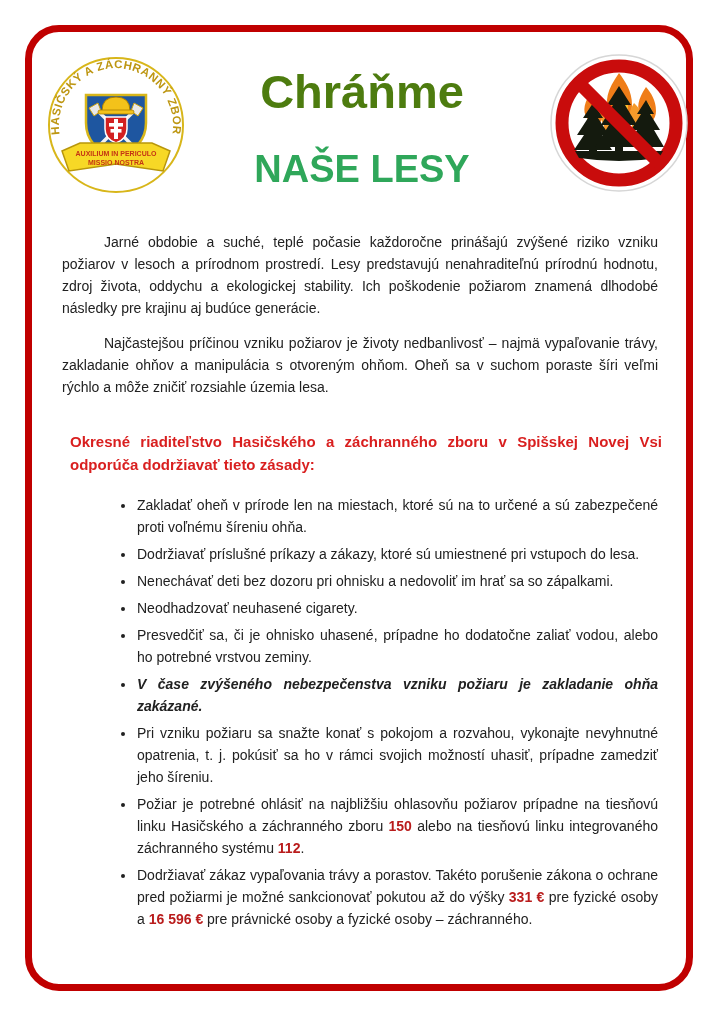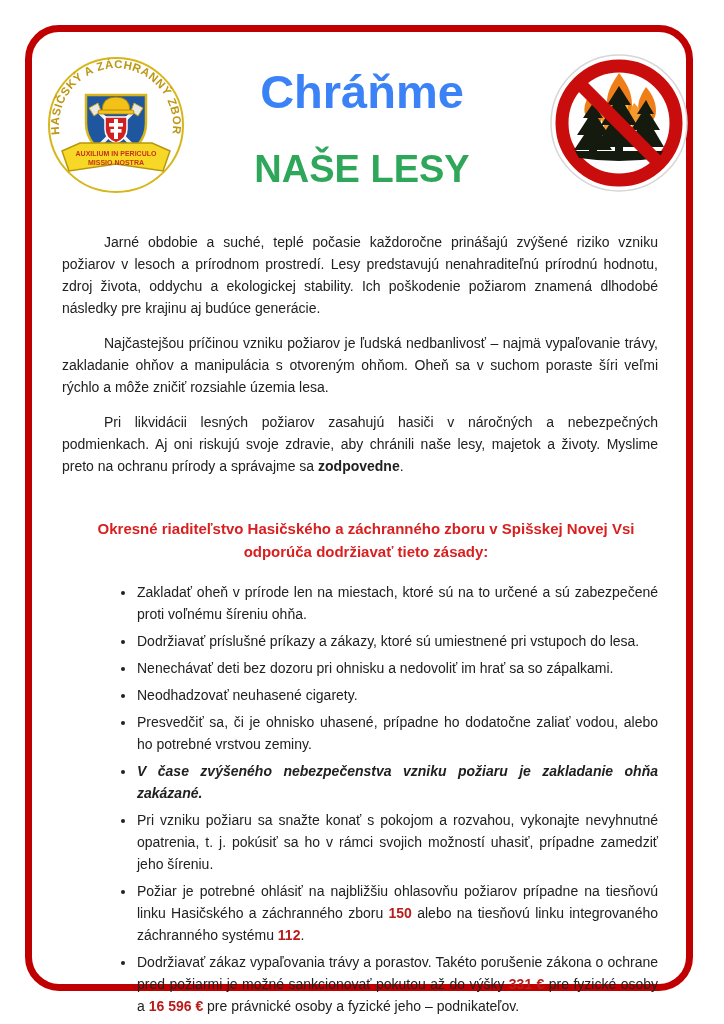--- a/index.html
+++ b/index.html
@@ -9,35 +9,35 @@
   }
   .frame{
     position:absolute;left:25px;top:25px;width:668px;height:966px;
     border:7px solid #c00000;border-radius:34px;box-sizing:border-box;
   }
   .emblem{position:absolute;left:46px;top:54px;width:140px;height:142px;}
   .nofire{position:absolute;left:549px;top:52px;width:140px;height:142px;}
   .titles{position:absolute;left:190px;top:0;width:344px;text-align:center;}
   .title1{
     position:absolute;left:0;width:100%;top:64px;
-    font-size:47px;font-weight:bold;color:#3b82f6;letter-spacing:0px;
+    font-size:47px;font-weight:bold;color:#4d7c0f;letter-spacing:0px;
   }
   .title2{
     position:absolute;left:0;width:100%;top:148px;
     font-size:38px;font-weight:bold;color:#2fa75a;
   }
   .content{
     position:absolute;left:62px;top:231px;width:608px;
     font-size:14px;line-height:22px;text-align:justify;
   }
   .content p{margin:0 12px 13px 0;text-indent:42px;}
   .content p b{font-weight:bold;}
   .advisory{
-    margin:40px auto 18px auto;max-width:592px;text-indent:0;
-    text-align:center;font-weight:bold;color:#d91f1f;font-size:15px;line-height:23px;
+    margin:32px auto 18px auto;max-width:592px;text-indent:0;
+    font-weight:bold;color:#d91f1f;font-size:15px;line-height:23px;
   }
   ul.rules{margin:12px;padding:0 0 0 62px;}
   ul.rules li{margin:0 0 5px 0;padding-left:1px;text-align:justify;}
   ul.rules li.bold{font-weight:bold;font-style:italic;}
   .red-strong{color:#b91c1c;font-weight:bold;}
 </style>
 </head>
 <body>
 
 <div class="page">
@@ -98,30 +98,29 @@
         <path d="M97,47 L88,61 L92,61 L82,77 L88,77 L78,94 L93,94 L93,102 L101,102 L101,94 L115,94 L105,77 L111,77 L101,61 L105,61 Z"></path>
         <path d="M26,98 L114,98 L110,105 Q70,111 30,105 Z"></path>
       </g>
 
       <line x1="30" y1="30" x2="110" y2="110" stroke="#c90c0c" stroke-width="13"></line>
     </svg>
   </div>
 
   <div class="content">
     <p>Jarné obdobie a suché, teplé počasie každoročne prinášajú zvýšené riziko vzniku požiarov v lesoch a prírodnom prostredí. Lesy predstavujú nenahraditeľnú prírodnú hodnotu, zdroj života, oddychu a ekologickej stability. Ich poškodenie požiarom znamená dlhodobé následky pre krajinu aj budúce generácie.</p>
-    <p>Najčastejšou príčinou vzniku požiarov je ľudská nedbanlivosť – najmä vypaľovanie trávy, zakladanie ohňov a manipulácia s otvoreným ohňom. Oheň sa v suchom poraste šíri veľmi rýchlo a môže zničiť rozsiahle územia lesa.</p>
-    <p><span>Pri likvidácii lesných požiarov zasahujú hasiči v náročných a nebezpečných podmienkach. Aj oni riskujú svoje zdravie, aby chránili naše lesy, majetok a životy. Myslime preto na ochranu prírody a správajme sa </span><b>zodpovedne</b><span>.</span></p>
+    <p>Najčastejšou príčinou vzniku požiarov je životy nedbanlivosť – najmä vypaľovanie trávy, zakladanie ohňov a manipulácia s otvoreným ohňom. Oheň sa v suchom poraste šíri veľmi rýchlo a môže zničiť rozsiahle územia lesa.</p>
 
     <div class="advisory">Okresné riaditeľstvo Hasičského a záchranného zboru v Spišskej Novej Vsi odporúča dodržiavať tieto zásady:</div>
 
     <ul class="rules">
       <li><span>Zakladať oheň v prírode len na miestach, ktoré sú na to určené a sú zabezpečené proti voľnému šíreniu ohňa.</span></li>
       <li><span>Dodržiavať príslušné príkazy a zákazy, ktoré sú umiestnené pri vstupoch do lesa.</span></li>
       <li><span>Nenechávať deti bez dozoru pri ohnisku a nedovoliť im hrať sa so zápalkami.</span></li>
       <li><span>Neodhadzovať neuhasené cigarety.</span></li>
       <li><span>Presvedčiť sa, či je ohnisko uhasené, prípadne ho dodatočne zaliať vodou, alebo ho potrebné vrstvou zeminy.</span></li>
       <li class="bold"><span>V čase zvýšeného nebezpečenstva vzniku požiaru je zakladanie ohňa zakázané.</span></li>
       <li><span>Pri vzniku požiaru sa snažte konať s pokojom a rozvahou, vykonajte nevyhnutné opatrenia, t. j. pokúsiť sa ho v rámci svojich možností uhasiť, prípadne zamedziť jeho šíreniu.</span></li>
       <li><span>Požiar je potrebné ohlásiť na najbližšiu ohlasovňu požiarov prípadne na tiesňovú linku Hasičského a záchranného zboru </span><span class="red-strong">150</span><span> alebo na tiesňovú linku integrovaného záchranného systému </span><span class="red-strong">112</span><span>.</span></li>
-      <li><span>Dodržiavať zákaz vypaľovania trávy a porastov. Takéto porušenie zákona o ochrane pred požiarmi je možné sankcionovať pokutou až do výšky </span><span class="red-strong">331 €</span><span> pre fyzické osoby a </span><span class="red-strong">16 596 €</span><span> pre právnické osoby a fyzické jeho – podnikateľov.</span></li>
+      <li><span>Dodržiavať zákaz vypaľovania trávy a porastov. Takéto porušenie zákona o ochrane pred požiarmi je možné sankcionovať pokutou až do výšky </span><span class="red-strong">331 €</span><span> pre fyzické osoby a </span><span class="red-strong">16 596 €</span><span> pre právnické osoby a fyzické osoby – záchranného.</span></li>
     </ul>
   </div>
 </div>
 
 </body></html>

